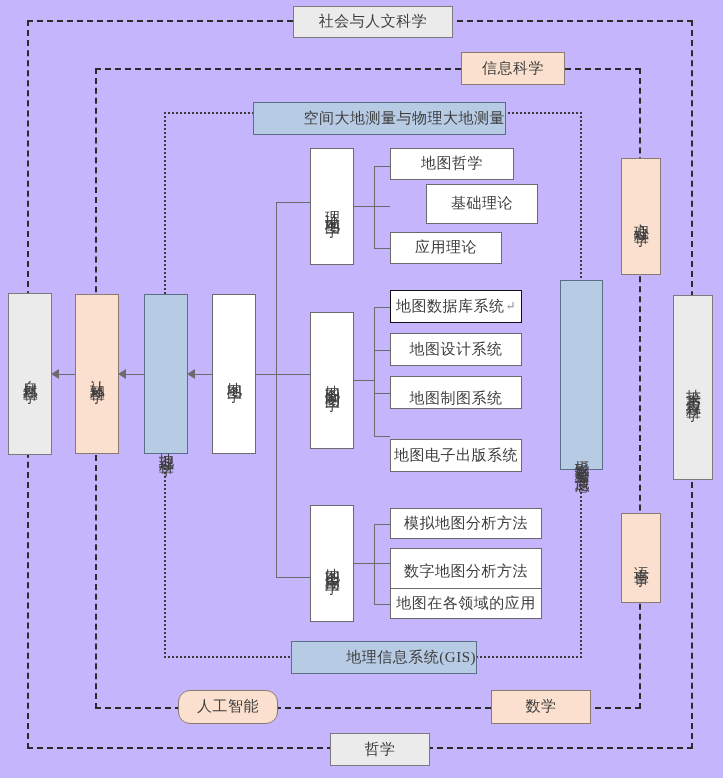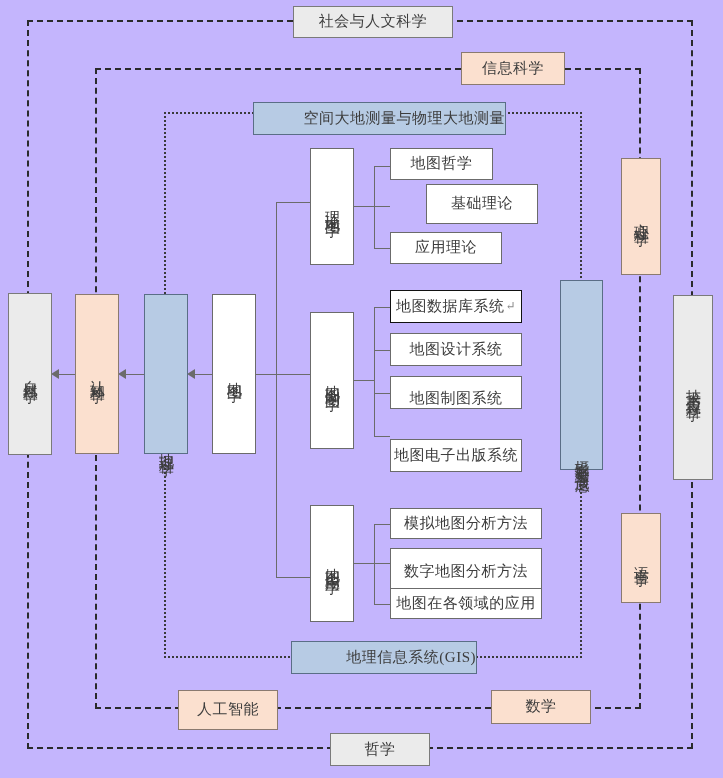--- a/index.html
+++ b/index.html
@@ -91,21 +91,21 @@
   </div>
 
   <div class="node blue" style="left:253px;top:102px;width:253px;height:33px;">
     <span>空间大地测量与物理大地测量</span>
   </div>
 
   <div class="node blue" style="left:291px;top:641px;width:186px;height:33px;">
     <span>地理信息系统(GIS)</span>
   </div>
 
-  <div class="node peach" style="left:178px;top:690px;width:100px;height:40px;">
+  <div class="node peach" style="left:178px;top:690px;width:100px;height:34px;border-radius:12px;">
     <span>人工智能</span>
   </div>
 
   <div class="node peach" style="left:491px;top:690px;width:100px;height:34px;">
     <span>数学</span>
   </div>
 
   <div class="node gray" style="left:330px;top:733px;width:100px;height:33px;">
     <span>哲学</span>
   </div>
@@ -158,21 +158,21 @@
 
   <div class="node plain vert" style="left:310px;top:148px;width:44px;height:117px;">
     <span>理论地图学</span>
   </div>
   <div class="ln h" style="left:354px;top:206px;width:20px;"></div>
   <div class="ln v" style="left:374px;top:166px;height:82px;"></div>
   <div class="ln h" style="left:374px;top:166px;width:16px;"></div>
   <div class="ln h" style="left:374px;top:206px;width:16px;"></div>
   <div class="ln h" style="left:374px;top:248px;width:16px;"></div>
 
-  <div class="node plain" style="left:390px;top:148px;width:103px;height:32px;">
+  <div class="node plain" style="left:390px;top:148px;width:124px;height:32px;">
     <span>地图哲学</span>
   </div>
   <div class="node plain" style="left:390px;top:184px;width:112px;height:40px;margin-left:36px;">
     <span>基础理论</span>
   </div>
   <div class="node plain" style="left:390px;top:232px;width:112px;height:32px;">
     <span>应用理论</span>
   </div>
 
   <div class="node plain vert" style="left:310px;top:312px;width:44px;height:137px;">

